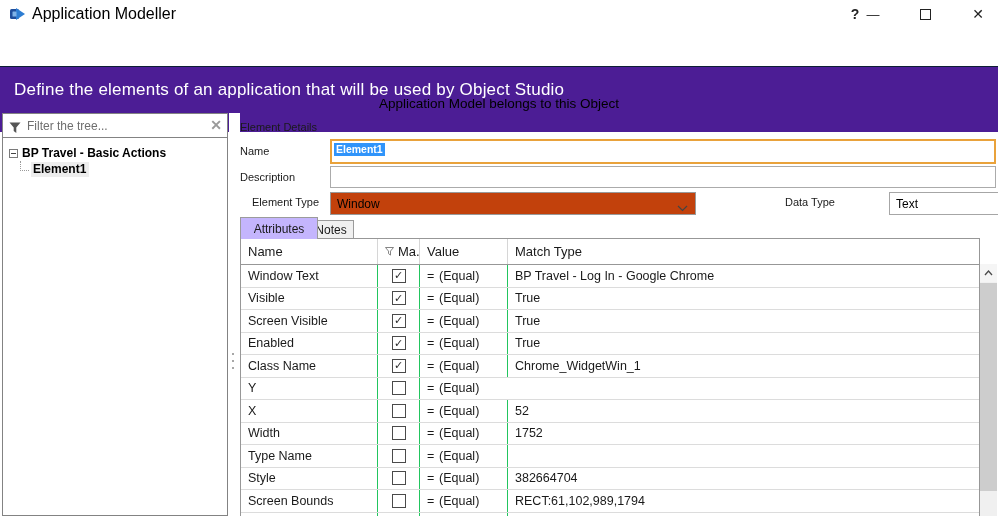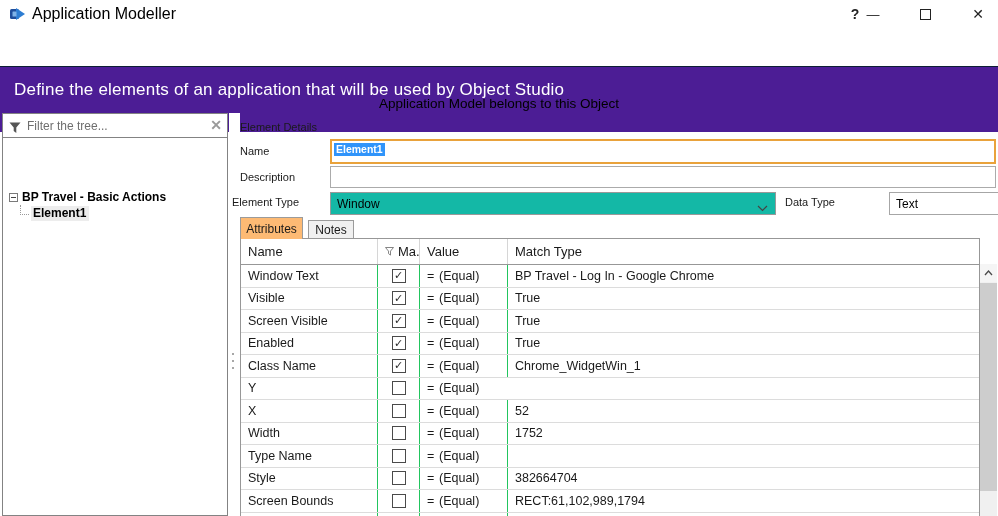--- a/index.html
+++ b/index.html
@@ -31,52 +31,52 @@
   
   .tree-panel { position:absolute; left:2px; top:113px; width:226px; height:403px;
                 background:#fff; border:1px solid #838383; }
   .filter-row { position:relative; height:24px; border-bottom:1px solid #838383; }
   .funnel-icon { position:absolute; left:6px; top:6px; }
   .filter-input { position:absolute; left:24px; top:2px; width:170px; height:19px; border:none; outline:none;
                   font-family:"Liberation Sans", sans-serif; font-size:12px; color:#a21caf; background:transparent; }
   .filter-input::placeholder { color:#6e6e6e; opacity:1; }
   .filter-clear { position:absolute; right:5px; top:3px; font-size:14px; font-weight:bold; color:#9a9a9a; cursor:default; }
   .tree { padding:7px 4px 0 6px; }
-  .tree-root-row { display:flex; align-items:center; height:16px;margin-top:44px; }
+  .tree-root-row { display:flex; align-items:center; height:16px; }
   .expander { display:inline-block; width:9px; height:9px; border:1px solid #7a7a7a; position:relative; background:#fff; margin-right:4px; flex:0 0 auto; }
   .expander::after { content:""; position:absolute; left:1px; right:1px; top:3px; height:1px; background:#444; }
   .tree-root-label { font-size:12px; font-weight:bold; color:#000; white-space:nowrap; }
   .tree-child-row { display:flex; align-items:flex-end; height:16px; margin-left:11px; }
   .connector { display:inline-block; width:9px; height:10px; border-left:1px dotted #9a9a9a; border-bottom:1px dotted #9a9a9a; margin-bottom:6px; flex:0 0 auto; }
   .tree-child-label { font-size:12px; font-weight:bold; color:#000; background:#ededed; padding:0 3px 1px 2px; margin-left:2px; }
   
   .splitter { position:absolute; left:229px; top:113px; width:11px; height:403px; background:#fff; }
   .grip { position:absolute; left:3px; top:240px; display:flex; flex-direction:column; gap:5px; }
   .grip i { width:2px; height:2px; background:#8a8a8a; border-radius:50%; }
   
   .lbl { position:absolute; font-size:11px; color:#1a1a1a; white-space:nowrap; }
   .section-title { left:240px; top:121px; }
   .name-label { left:240px; top:145px; }
   .desc-label { left:240px; top:171px; }
-  .etype-label { left:232px; top:196px;text-align:center; }
+  .etype-label { left:252px; top:196px;text-align:center; }
   .dtype-label { left:785px; top:196px; }
   .name-input { position:absolute; left:330px; top:139px; width:666px; height:25px;
                 background:#fff; border:2px solid #E9A23B; }
   .sel-chip { position:absolute; left:2px; top:2px; background:#3094FA; color:#fff;
               font-size:10.5px; font-weight:bold; padding:0 2px 1px 2px; line-height:12px; }
   .desc-input { position:absolute; left:330px; top:166px; width:666px; height:22px;
                 background:#fff; border:1px solid #ababab; }
   .dropdown { position:absolute; height:23px; border:1px solid #999; font-size:12px; color:#000;
               display:flex; align-items:center; padding-left:6px; }
-  .etype-dd { left:330px; top:192px; width:446px; background:#14b8a6; }
+  .etype-dd { left:330px; top:192px; width:366px; background:#c2410c; }
   .dtype-dd { left:868px; top:192px; width:128px; background:#fff; border-color:#a6a6a6;margin-left:21px; }
   .dd-chevron { position:absolute; right:7px; top:8px; }
   
   .tab { position:absolute; font-size:12px; display:flex; align-items:center; justify-content:center; }
-  .tab-attributes { left:240px; top:217px; width:63px; height:22px; background:#fdba74;
+  .tab-attributes { left:240px; top:217px; width:78px; height:22px; background:#c4b5fd;
                     border:1px solid #9b9b9b; border-bottom:none; z-index:3; font-weight:normal; }
   .tab-notes { left:308px; top:220px; width:46px; height:18px; background:#f0f0f0;
                border:1px solid #9b9b9b; border-bottom:none; z-index:1; }
   
   .attr-table { position:absolute; left:240px; top:238px; width:740px; height:280px;
                 border:1px solid #979797; border-bottom:none; background:#fff; z-index:2; }
   .thead { display:grid; grid-template-columns:137px 42px 88px 1fr; height:26px;
            border-bottom:1px solid #979797; font-size:13px; color:#1a1a1a; }
   .thcell { display:flex; align-items:center; padding-left:7px; border-right:1px solid #d6d6d6; white-space:nowrap; overflow:hidden; }
   .thcell:last-child { border-right:none; }

